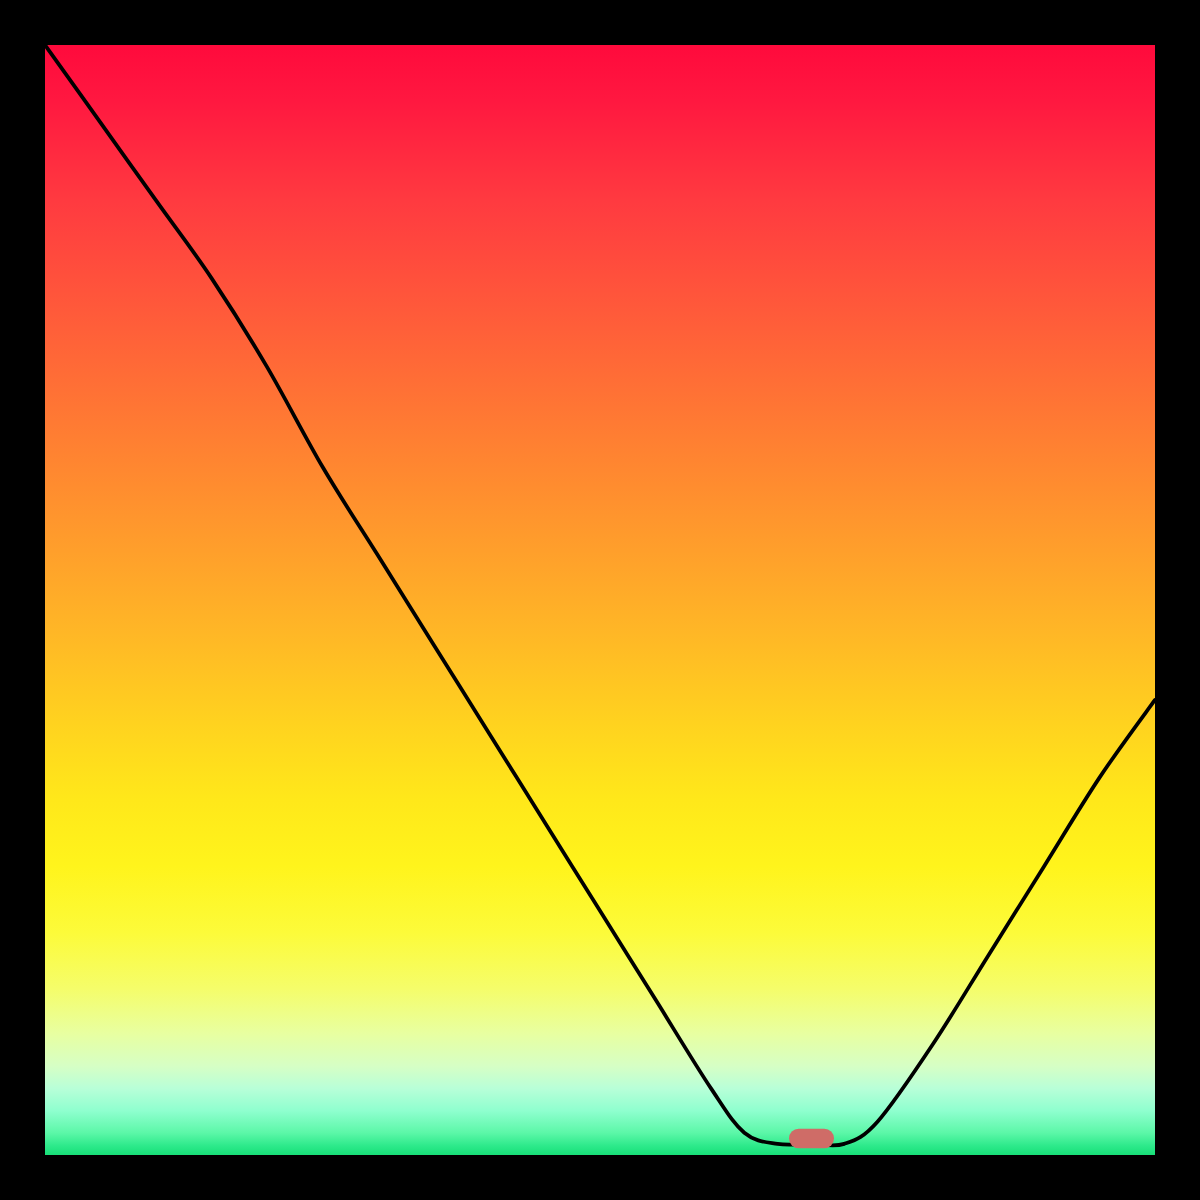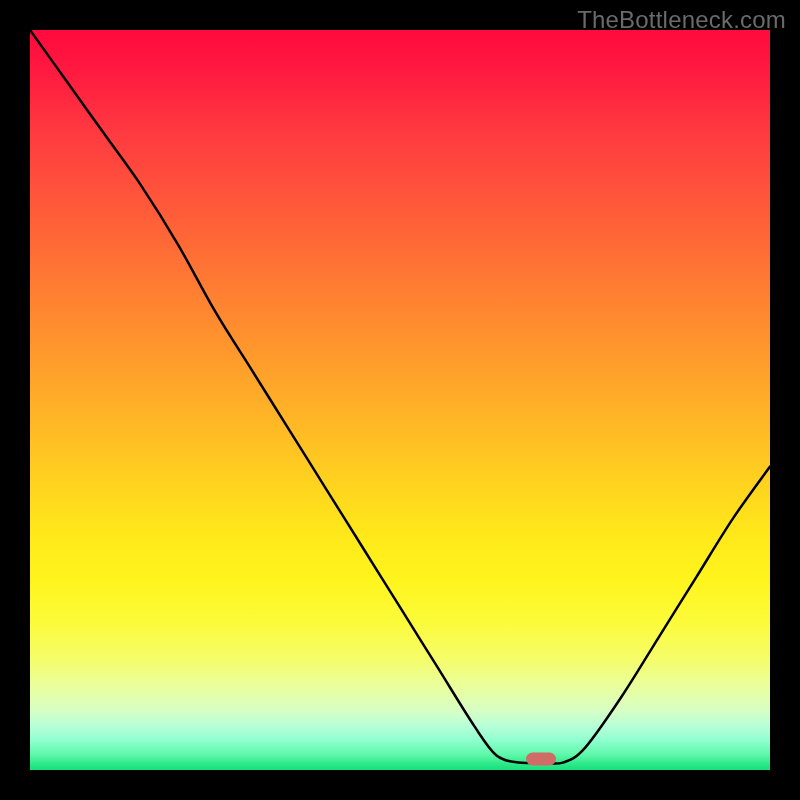--- a/index.html
+++ b/index.html
@@ -70,21 +70,20 @@
     height: 13px;
     border-radius: 7px;
     background: #cf6c67;
     z-index: 2;
     transform: translate(-50%, -50%);
   }
 </style>
 </head>
 <body>
 <div class="container">
-  <div class="watermark">TheBottleneck.com</div>
   <div class="plot">
     <div class="gradient"></div>
     <svg class="curve" viewBox="0 0 740 740" preserveAspectRatio="none">
       <path id="curve-path" fill="none" stroke="#000" stroke-width="2.5" stroke-linecap="round" stroke-linejoin="round" d="M 0.0 0.0 C 6.2 8.6, 24.7 34.5, 37.0 51.8 C 49.3 69.1, 61.7 86.3, 74.0 103.6 C 86.3 120.9, 98.7 136.9, 111.0 155.4 C 123.3 173.9, 135.7 193.6, 148.0 214.6 C 160.3 235.6, 172.7 260.2, 185.0 281.2 C 197.3 302.2, 209.7 320.7, 222.0 340.4 C 234.3 360.1, 246.7 379.9, 259.0 399.6 C 271.3 419.3, 283.7 439.1, 296.0 458.8 C 308.3 478.5, 320.7 498.3, 333.0 518.0 C 345.3 537.7, 357.7 557.5, 370.0 577.2 C 382.3 596.9, 394.7 616.7, 407.0 636.4 C 419.3 656.1, 434.1 680.8, 444.0 695.6 C 453.9 710.4, 458.8 719.0, 466.2 725.2 C 473.6 731.4, 481.0 731.4, 488.4 732.6 C 495.8 733.8, 503.2 732.6, 510.6 732.6 C 518.0 732.6, 525.4 735.1, 532.8 732.6 C 540.2 730.1, 545.1 728.9, 555.0 717.8 C 564.9 706.7, 579.7 684.5, 592.0 666.0 C 604.3 647.5, 616.7 626.5, 629.0 606.8 C 641.3 587.1, 653.7 567.3, 666.0 547.6 C 678.3 527.9, 690.7 506.9, 703.0 488.4 C 715.3 469.9, 733.8 445.2, 740.0 436.6"></path>
     </svg>
     <div class="marker" id="optimal-marker" style="left: 510.6px; top: 728.9px;"></div>
   </div>
 </div>
 
 </body></html>

